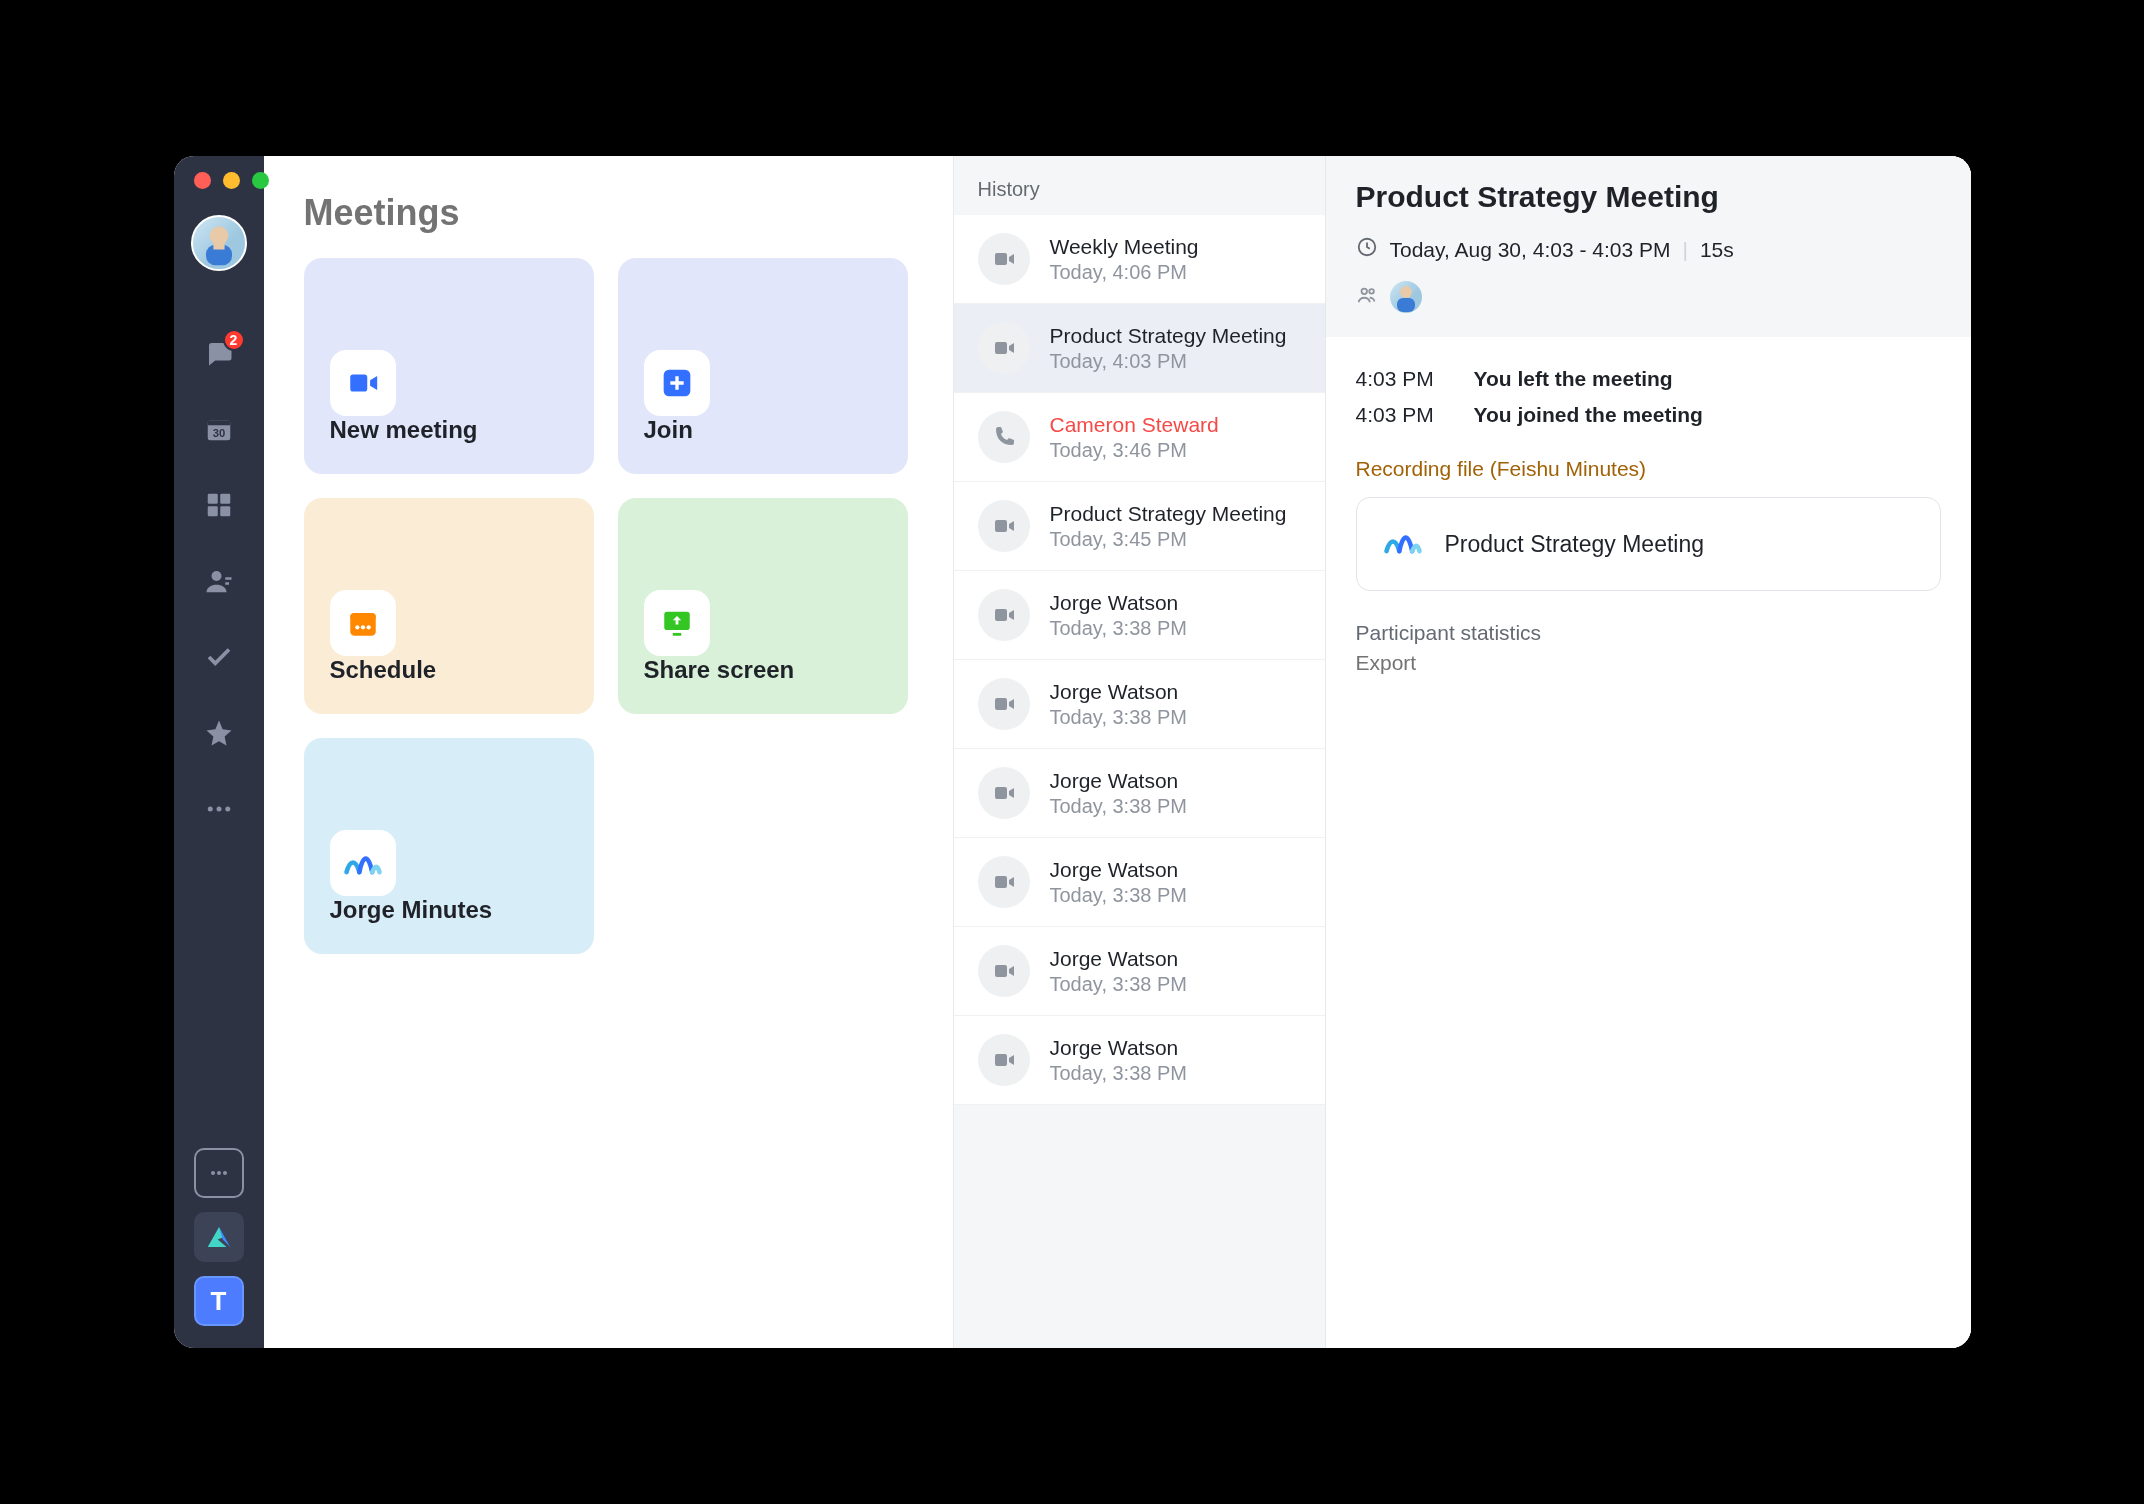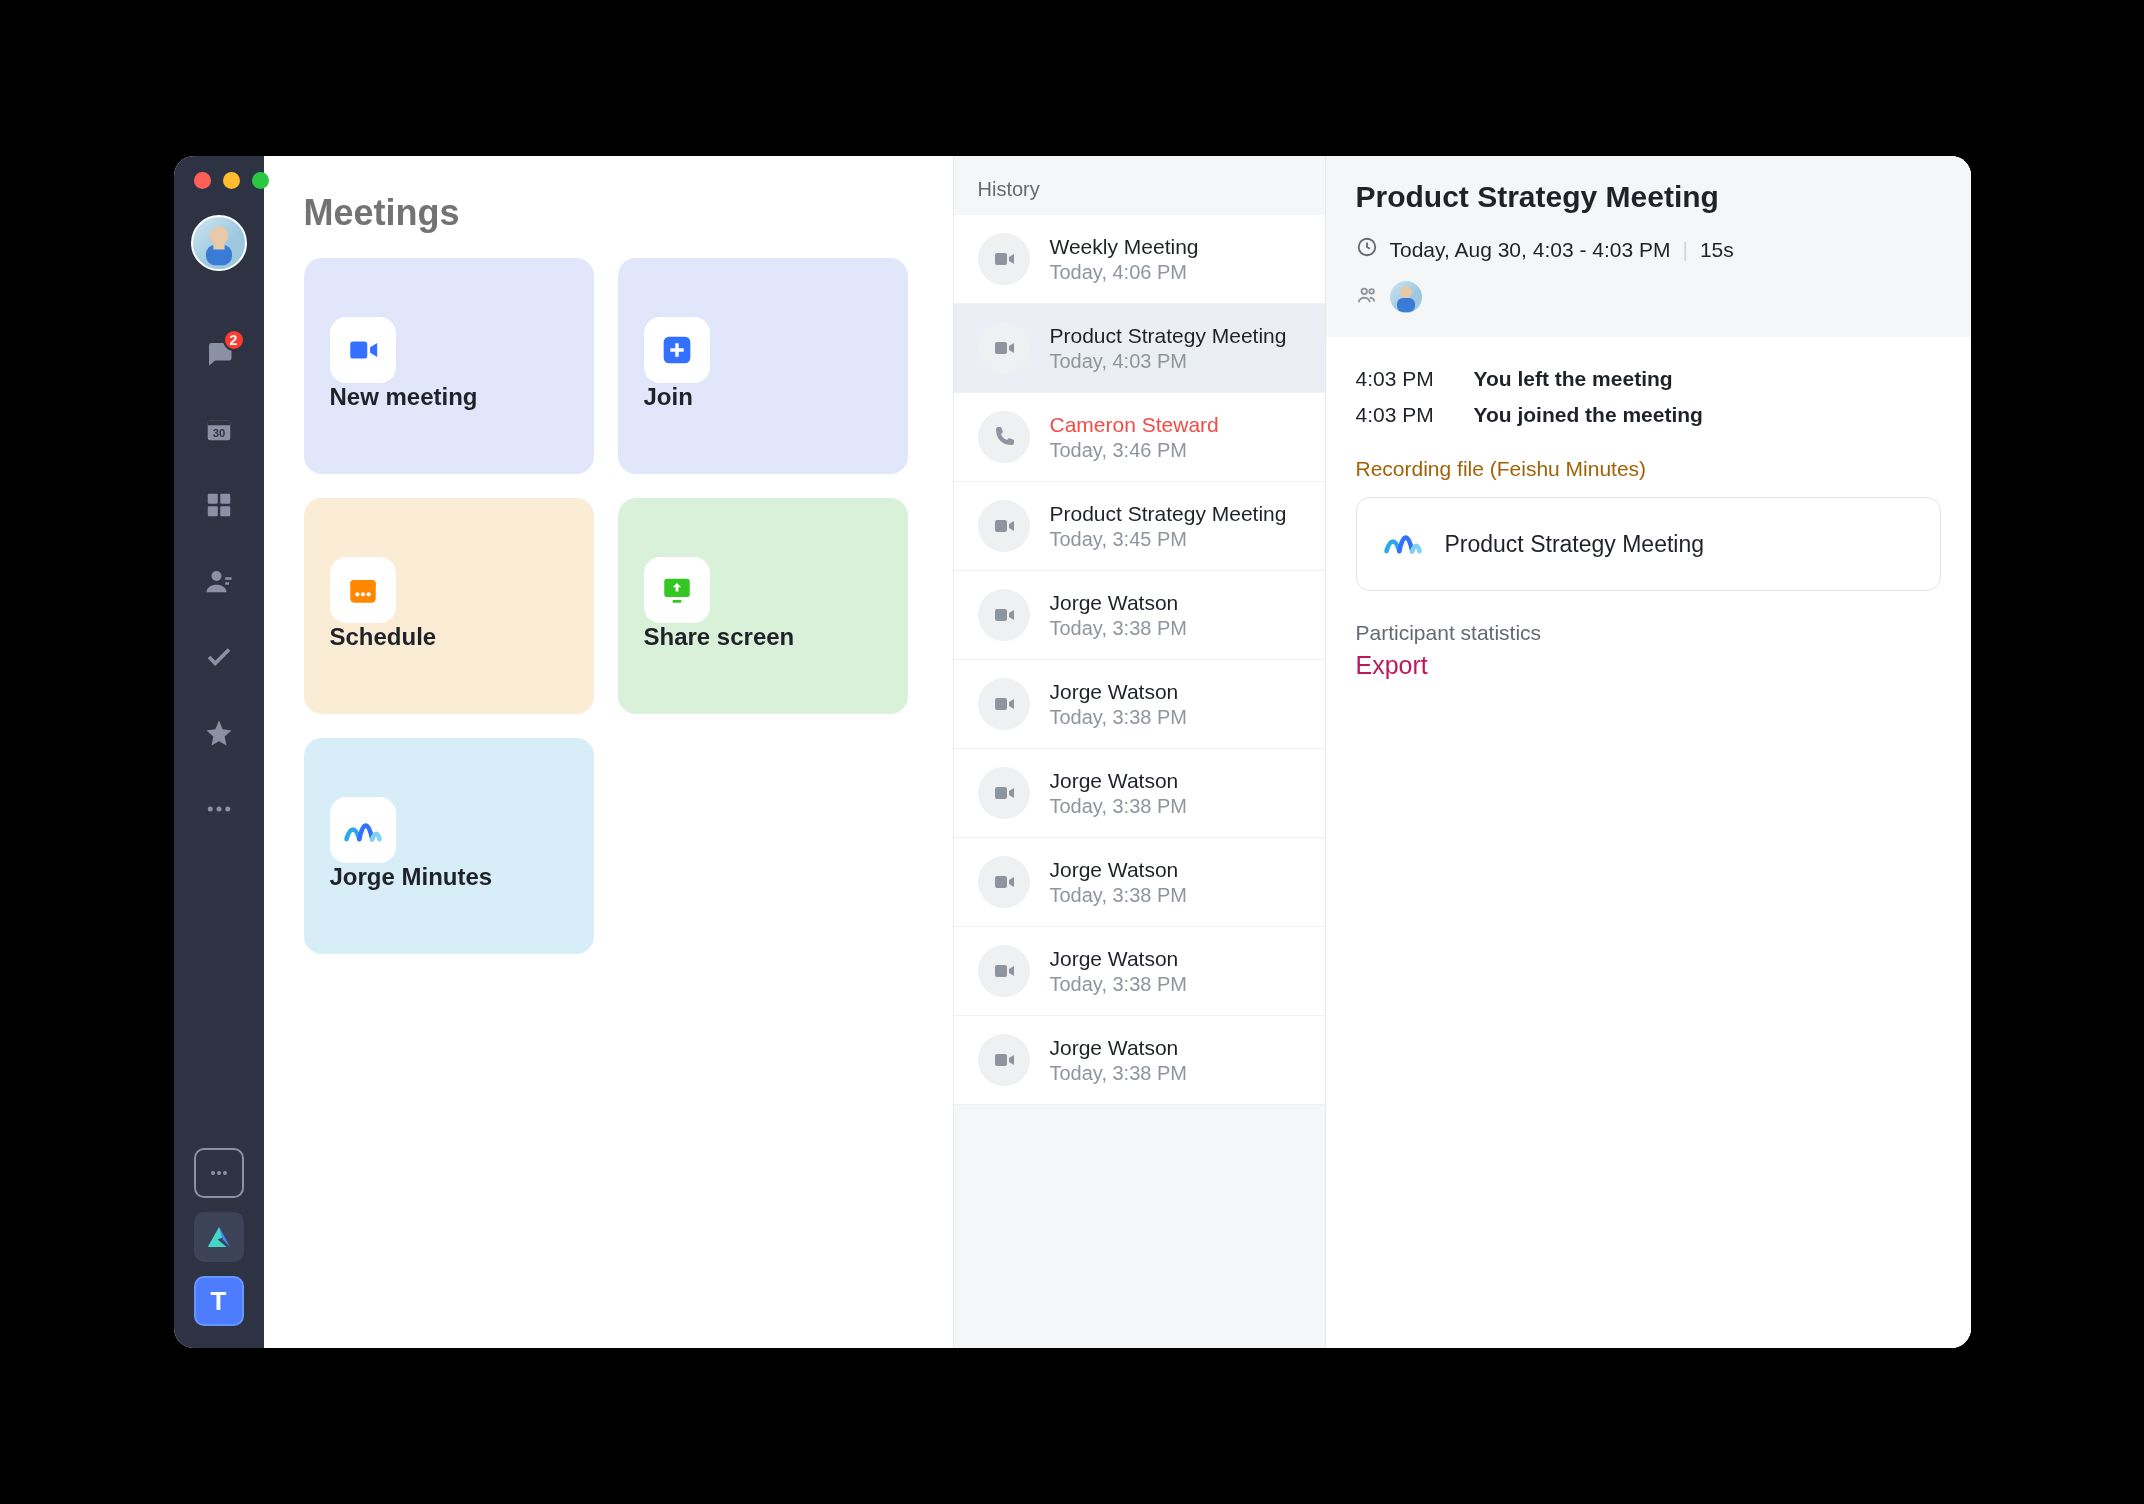--- a/index.html
+++ b/index.html
@@ -77,21 +77,21 @@
 .main {
   flex: 0 0 690px;
   background: #fff;
   padding: 36px 40px;
   border-right: 1px solid #e7e9ec;
 }
 .main h1 { font-size: 36px; font-weight: 700; color: #737373; margin-bottom: 24px; }
 .tiles { display: grid; grid-template-columns: 290px 290px; gap: 24px; }
 .tile {
   height: 216px; border-radius: 18px; padding: 26px 26px 30px; cursor: pointer;
-  display: flex; flex-direction: column; justify-content: center;
+  display: flex; flex-direction: column; justify-content: flex-end;
 }
 .tile .icon-box {
   width: 66px; height: 66px; background: #fff; border-radius: 16px;
   display:flex;align-items:center;justify-content:center;
 }
 .tile span.label { font-size: 24px; font-weight: 600; color: #1f2329; }
 .tile-blue { background: #e1e6fb; }
 .tile-blue2 { background: #e1e6fb; }
 .tile-orange { background: #fbecd5; }
 .tile-green { background: #d9f1d8; }
@@ -149,21 +149,21 @@
 .evt { display:flex; gap: 18px; font-size: 21px; margin-bottom: 12px; }
 .evt .etime { color: #1f2329; font-weight: 500; width: 100px; }
 .evt .etext { color: #1f2329; font-weight: 600; }
 .rec-label { font-size: 21px; color: #a16207; margin-top: 30px; margin-bottom: 16px; }
 .rec-card {
   border: 1px solid #e1e4e8; border-radius: 14px; padding: 22px 24px;
   display:flex; align-items:center; gap: 20px; cursor: pointer;
 }
 .rec-card .rtext { font-size: 23px; font-weight: 500; color: #1f2329; }
 .stats-label { font-size: 21px; color: #646a73; margin-top: 30px; margin-bottom: 6px; }
-.export-link { font-size: 25px; color: #be185d; cursor: pointer; }
+.export-link { font-size: 21px; color: #737373; cursor: pointer; }
 
 .minutes-icon svg, .rec-card svg { width: 44px; height: 44px; }
 </style>
 </head>
 <body>
 
 <div class="window">
 
   <div class="sidebar">
     <div class="traffic">

